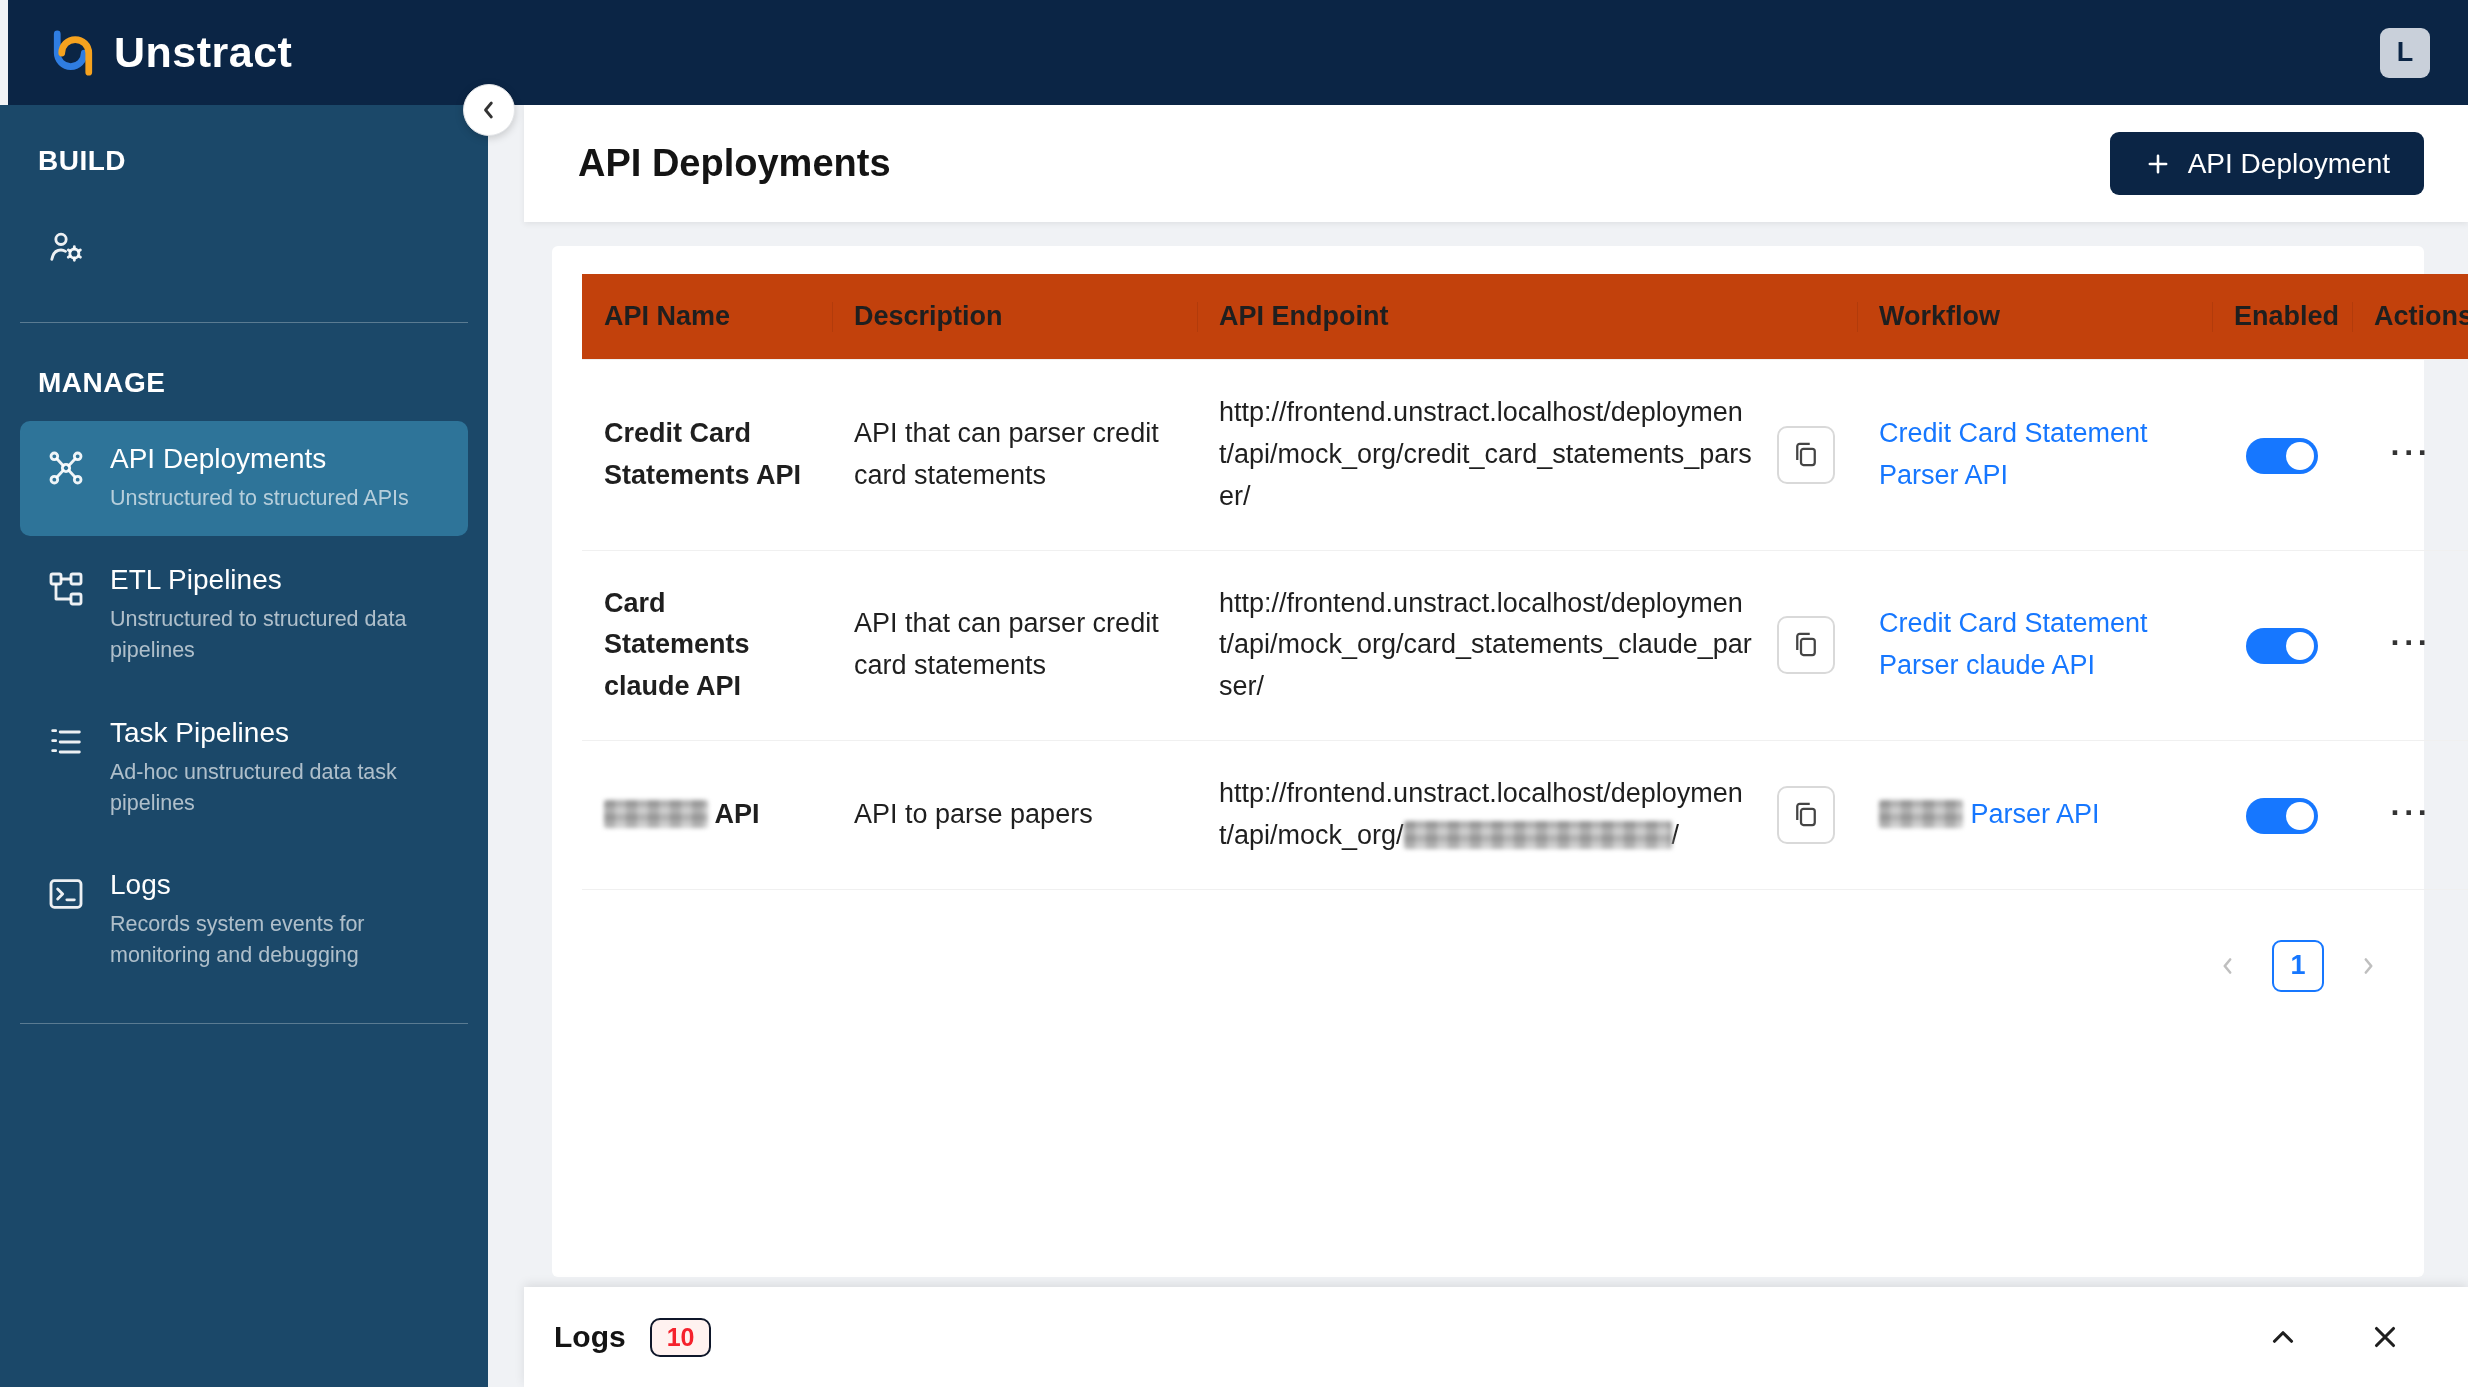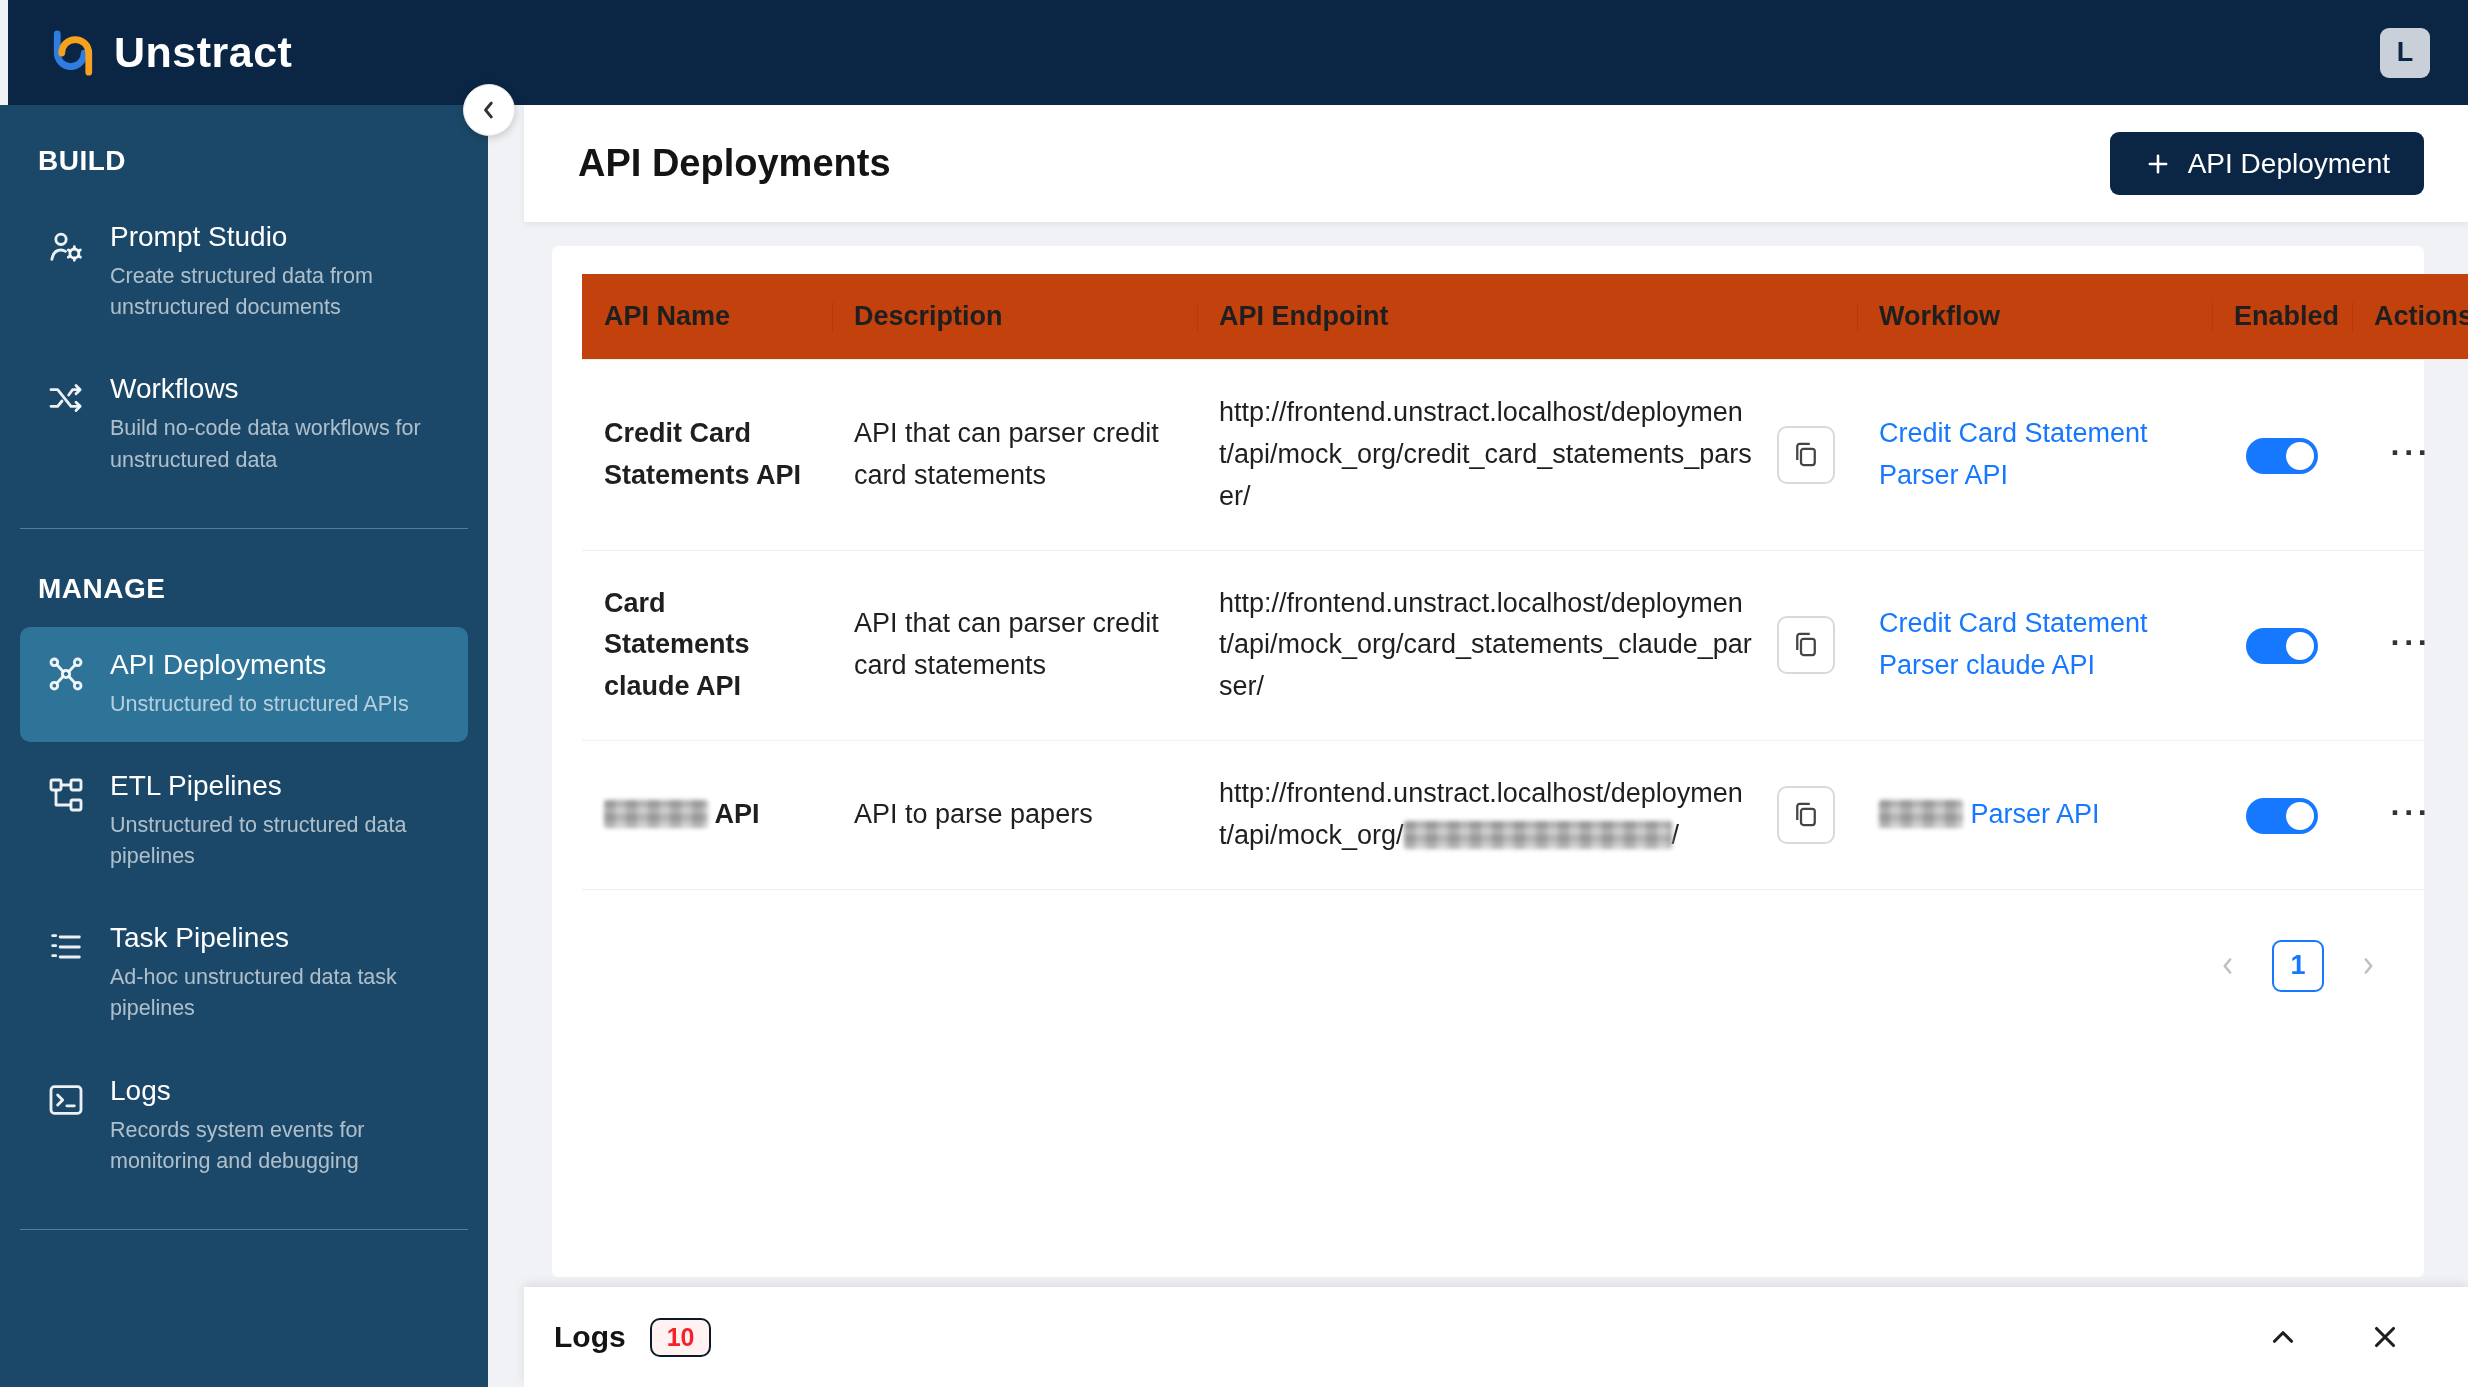--- a/index.html
+++ b/index.html
@@ -178,40 +178,22 @@
 
     <div class="side-item">
       <span class="side-icon">
         <svg viewBox="0 0 24 24" fill="none" stroke="currentColor" stroke-width="1.7" stroke-linecap="round">
           <circle cx="9" cy="8" r="3.1"></circle>
             <path d="M3.5 20c.7-3.7 2.9-5.6 5.5-5.6 1 0 1.9.3 2.7.8"></path>
           <circle cx="17" cy="16.5" r="2.7"></circle>
             <path d="M17 12.4v1.3M17 19.3v1.3M20.6 14.4l-1.1.7M14.5 18l-1.1.7M13.4 14.4l1.1.7M19.5 18l1.1.7"></path>
         </svg>
       </span>
-      <span class="side-text">
-        <span class="side-title">Prompt Studio</span>
-        <span class="side-sub">Create structured data from unstructured documents</span>
-      </span>
-    </div>
-
-    <div class="side-item">
-      <span class="side-icon">
-        <svg viewBox="0 0 24 24" fill="none" stroke="currentColor" stroke-width="1.7" stroke-linecap="round" stroke-linejoin="round">
-          <path d="M3 7h4l8 10h5"></path>
-            <path d="M3 17h4l2.6-3.2"></path>
-            <path d="M13.6 10.2 16 7h4"></path>
-          <path d="m18 4.5 2.5 2.5L18 9.5M18 14.5l2.5 2.5L18 19.5"></path>
-        </svg>
-      </span>
-      <span class="side-text">
-        <span class="side-title">Workflows</span>
-        <span class="side-sub">Build no-code data workflows for unstructured data</span>
-      </span>
-    </div>
+    </div>
+
 
     <div class="side-divider"></div>
     <div class="section-label">MANAGE</div>
 
     <div class="side-item selected">
       <span class="side-icon">
         <svg viewBox="0 0 24 24" fill="none" stroke="currentColor" stroke-width="1.7" stroke-linecap="round">
           <circle cx="5" cy="5" r="2"></circle>
             <circle cx="5" cy="19" r="2"></circle>
             <circle cx="12" cy="12" r="2.2"></circle>

